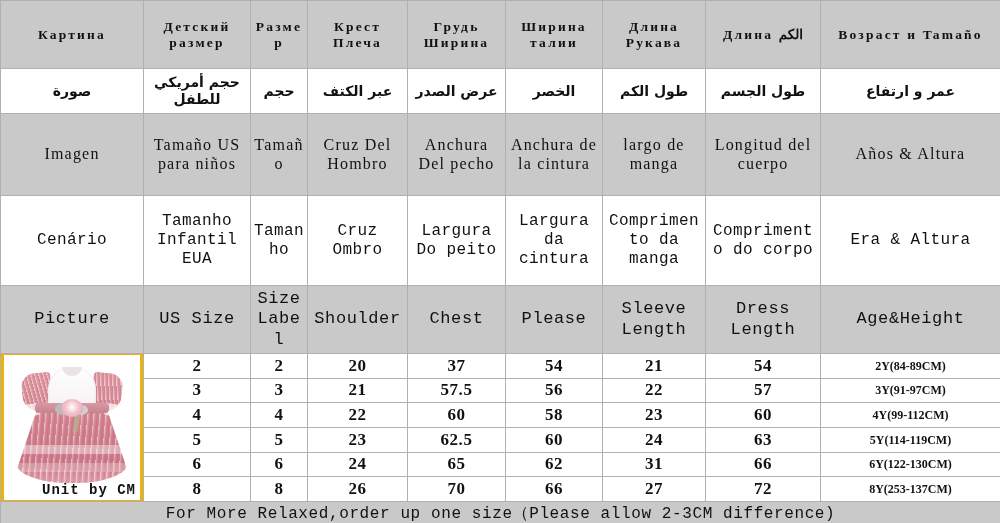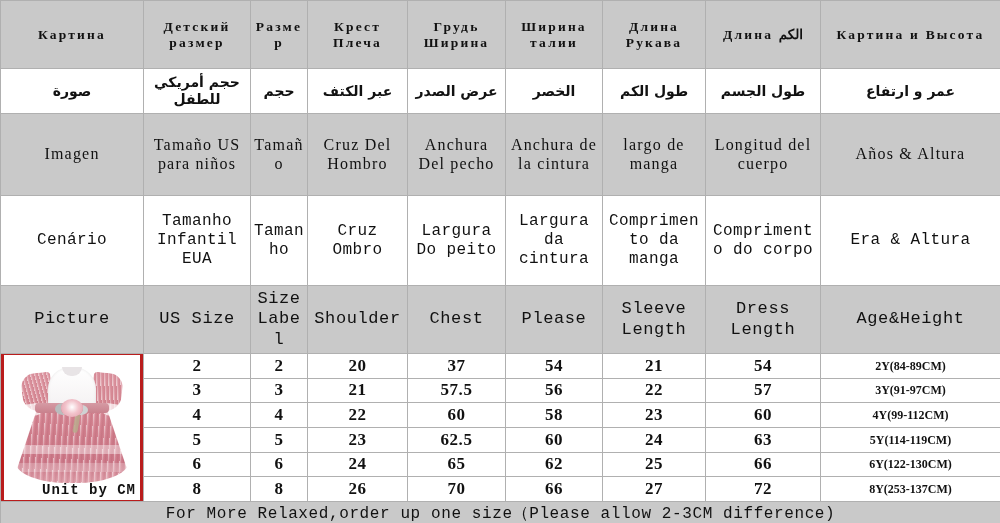--- a/index.html
+++ b/index.html
@@ -80,21 +80,21 @@
     height: 24px;
     letter-spacing: 0.6px;
   }
   .r-data td.age-cell {
     font-size: 12px;
     letter-spacing: 0px;
   }
 
   
   td.pic-cell {
-    background: #b91c1c;
+    background: #eab308;
     padding: 0;
     position: relative;
     vertical-align: bottom;
   }
 
   .dress-wrap {
     position: relative;
     width: 100%;
     height: 145px;
     overflow: hidden;
@@ -256,21 +256,21 @@
 
     <tr class="r-gray r-ru">
       <td>Картина</td>
       <td>Детский размер</td>
       <td>Размер</td>
       <td>Крест Плеча</td>
       <td>Грудь Ширина</td>
       <td>Ширина талии</td>
       <td>Длина Рукава</td>
       <td>Длина الكم</td>
-      <td>Картина и Высота</td>
+      <td>Возраст и Tamaño</td>
     </tr>
 
     <tr class="r-white r-ar">
       <td>صورة</td>
       <td>حجم أمريكي للطفل</td>
       <td>حجم</td>
       <td>عبر الكتف</td>
       <td>عرض الصدر</td>
       <td>الخصر</td>
       <td>طول الكم</td>
@@ -376,21 +376,21 @@
       <td>63</td>
       <td class="age-cell">5Y(114-119CM)</td>
     </tr>
 
     <tr class="r-data">
       <td>6</td>
       <td>6</td>
       <td>24</td>
       <td>65</td>
       <td>62</td>
-      <td>25</td>
+      <td>31</td>
       <td>66</td>
       <td class="age-cell">6Y(122-130CM)</td>
     </tr>
 
     <tr class="r-data">
       <td>8</td>
       <td>8</td>
       <td>26</td>
       <td>70</td>
       <td>66</td>

